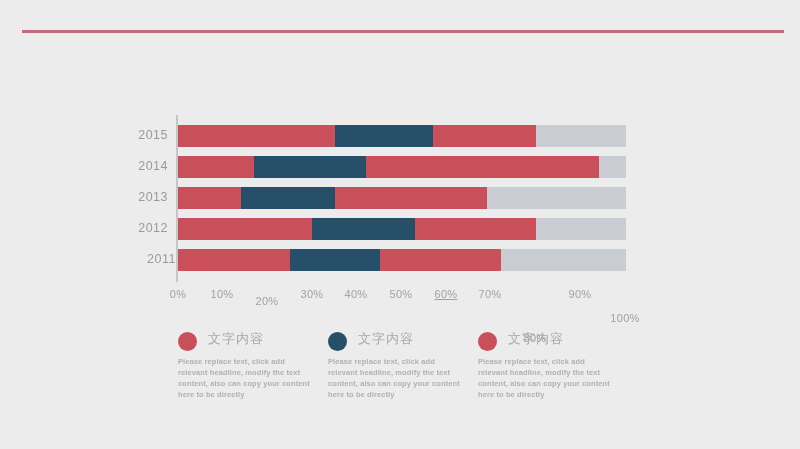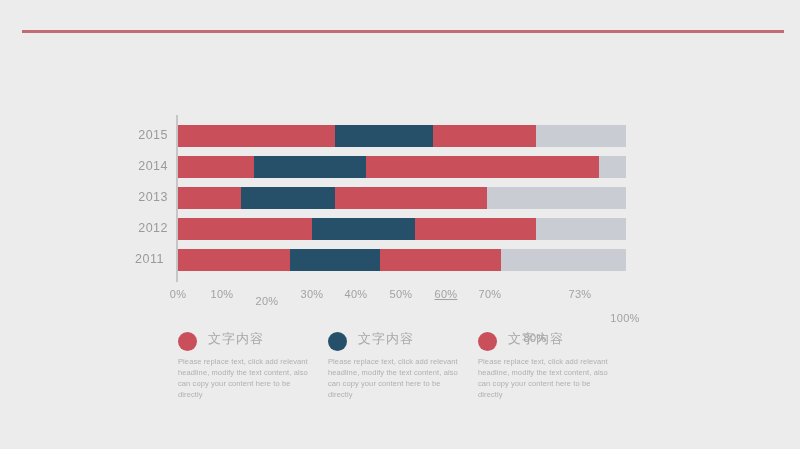--- a/index.html
+++ b/index.html
@@ -123,37 +123,38 @@
   .legend-desc {
     position: absolute;
     left: 0;
     top: 26px;
     width: 132px;
     font-size: 7.5px;
     line-height: 11px;
     color: #b0b0b0;
     letter-spacing: 0.1px;
     filter: blur(0.25px);
+    font-weight: bold;
   }
 </style>
 </head>
 <body>
 
 <div id="title-block">
   <div id="title-rule"></div>
 </div>
 
 <div id="chart-area">
   <div id="y-axis-line"></div>
 
   <div class="y-label" style="left:128px; top:128px;">2015</div>
   <div class="y-label" style="left:128px; top:159px;">2014</div>
   <div class="y-label" style="left:128px; top:190px;">2013</div>
   <div class="y-label" style="left:128px; top:221px;">2012</div>
-  <div class="y-label" style="left:124px; top:252px;">2011</div>
+  <div class="y-label" style="left:136px; top:252px;">2011</div>
 
   <div class="bar-row" style="top:125px;">
     <div class="seg seg-a" style="width:35%"></div>
     <div class="seg seg-b" style="width:22%"></div>
     <div class="seg seg-c" style="width:23%"></div>
     <div class="seg seg-d" style="width:20%"></div>
   </div>
 
   <div class="bar-row" style="top:156px;">
     <div class="seg seg-a" style="width:17%"></div>
@@ -185,21 +186,21 @@
 
   <div class="x-tick" style="left:158px;">0%</div>
   <div class="x-tick" style="left:202px;text-align:center;">10%</div>
   <div class="x-tick" style="left:247px;margin-top:7px;">20%</div>
   <div class="x-tick" style="left:292px;">30%</div>
   <div class="x-tick" style="left:336px;">40%</div>
   <div class="x-tick" style="left:381px;">50%</div>
   <div class="x-tick" style="left:426px;text-decoration:underline;">60%</div>
   <div class="x-tick" style="left:470px;">70%</div>
   <div class="x-tick" style="left:515px;margin-top:44px;">80%</div>
-  <div class="x-tick" style="left:560px;">73%</div>
+  <div class="x-tick" style="left:560px;">90%</div>
   <div class="x-tick" style="left:605px;margin-top:24px;">100%</div>
 </div>
 
 <div class="legend-item" style="left:178px;">
   <div class="legend-dot" style="background:#c9505a;"></div>
   <div class="legend-title">文字内容</div>
   <div class="legend-desc">Please replace text, click add relevant headline, modify the text content, also can copy your content here to be directly</div>
 </div>
 
 <div class="legend-item" style="left:328px;">

